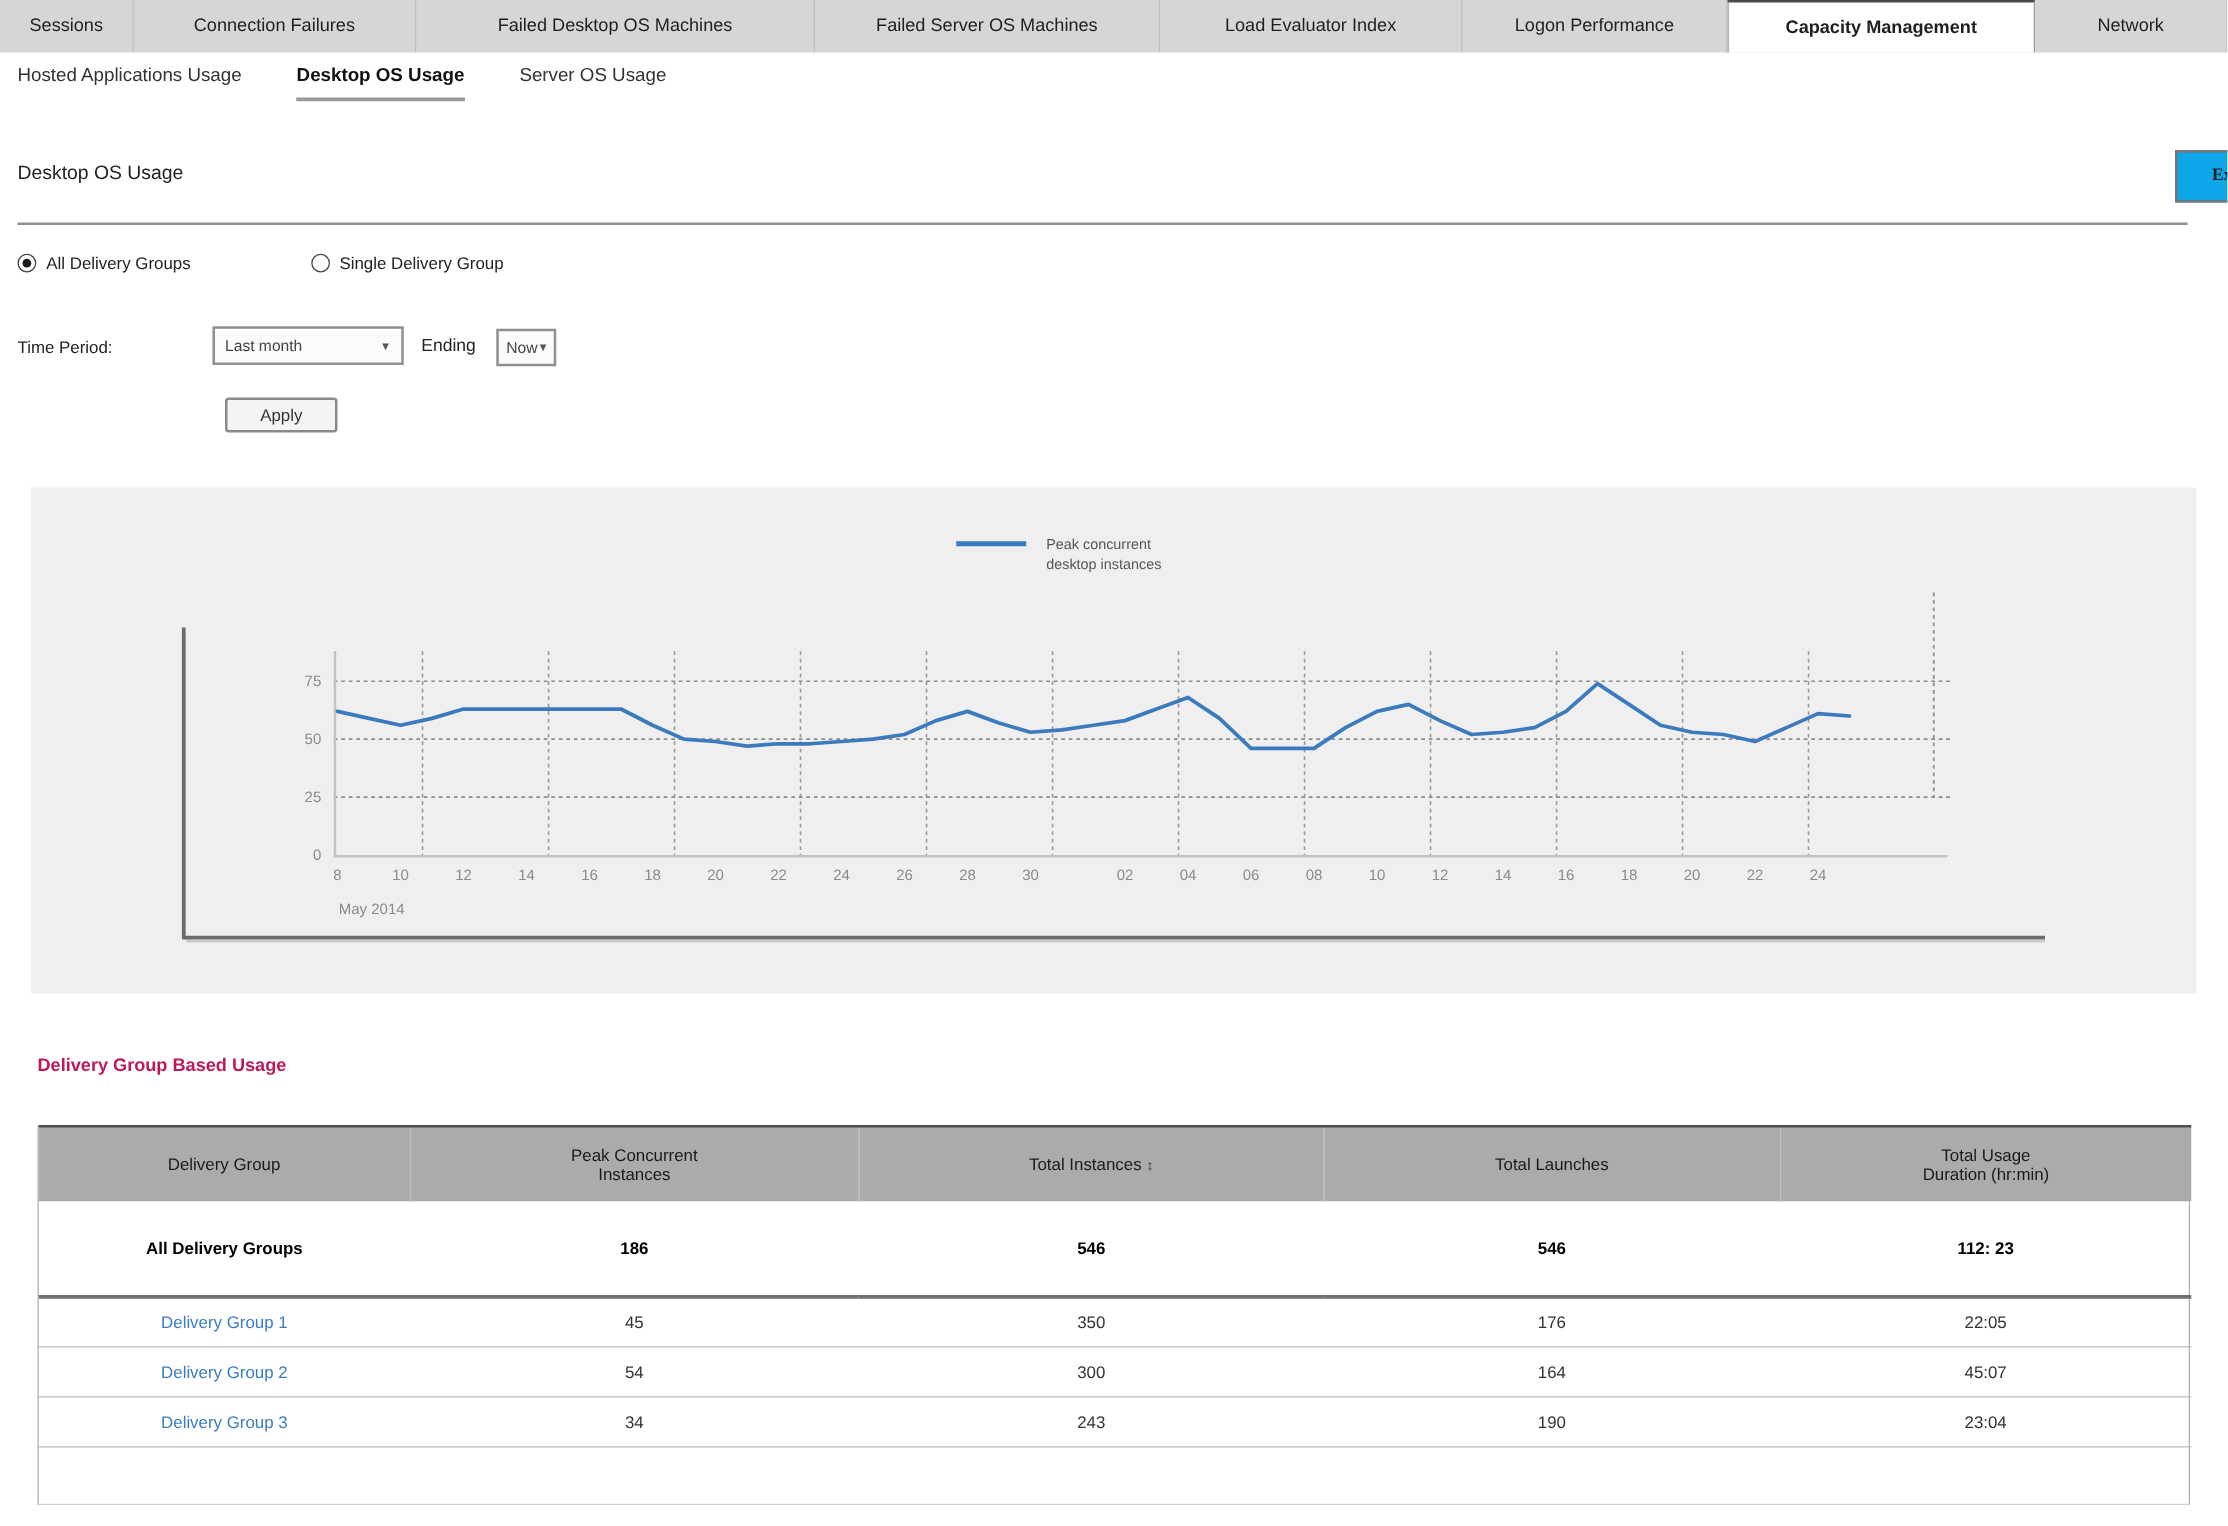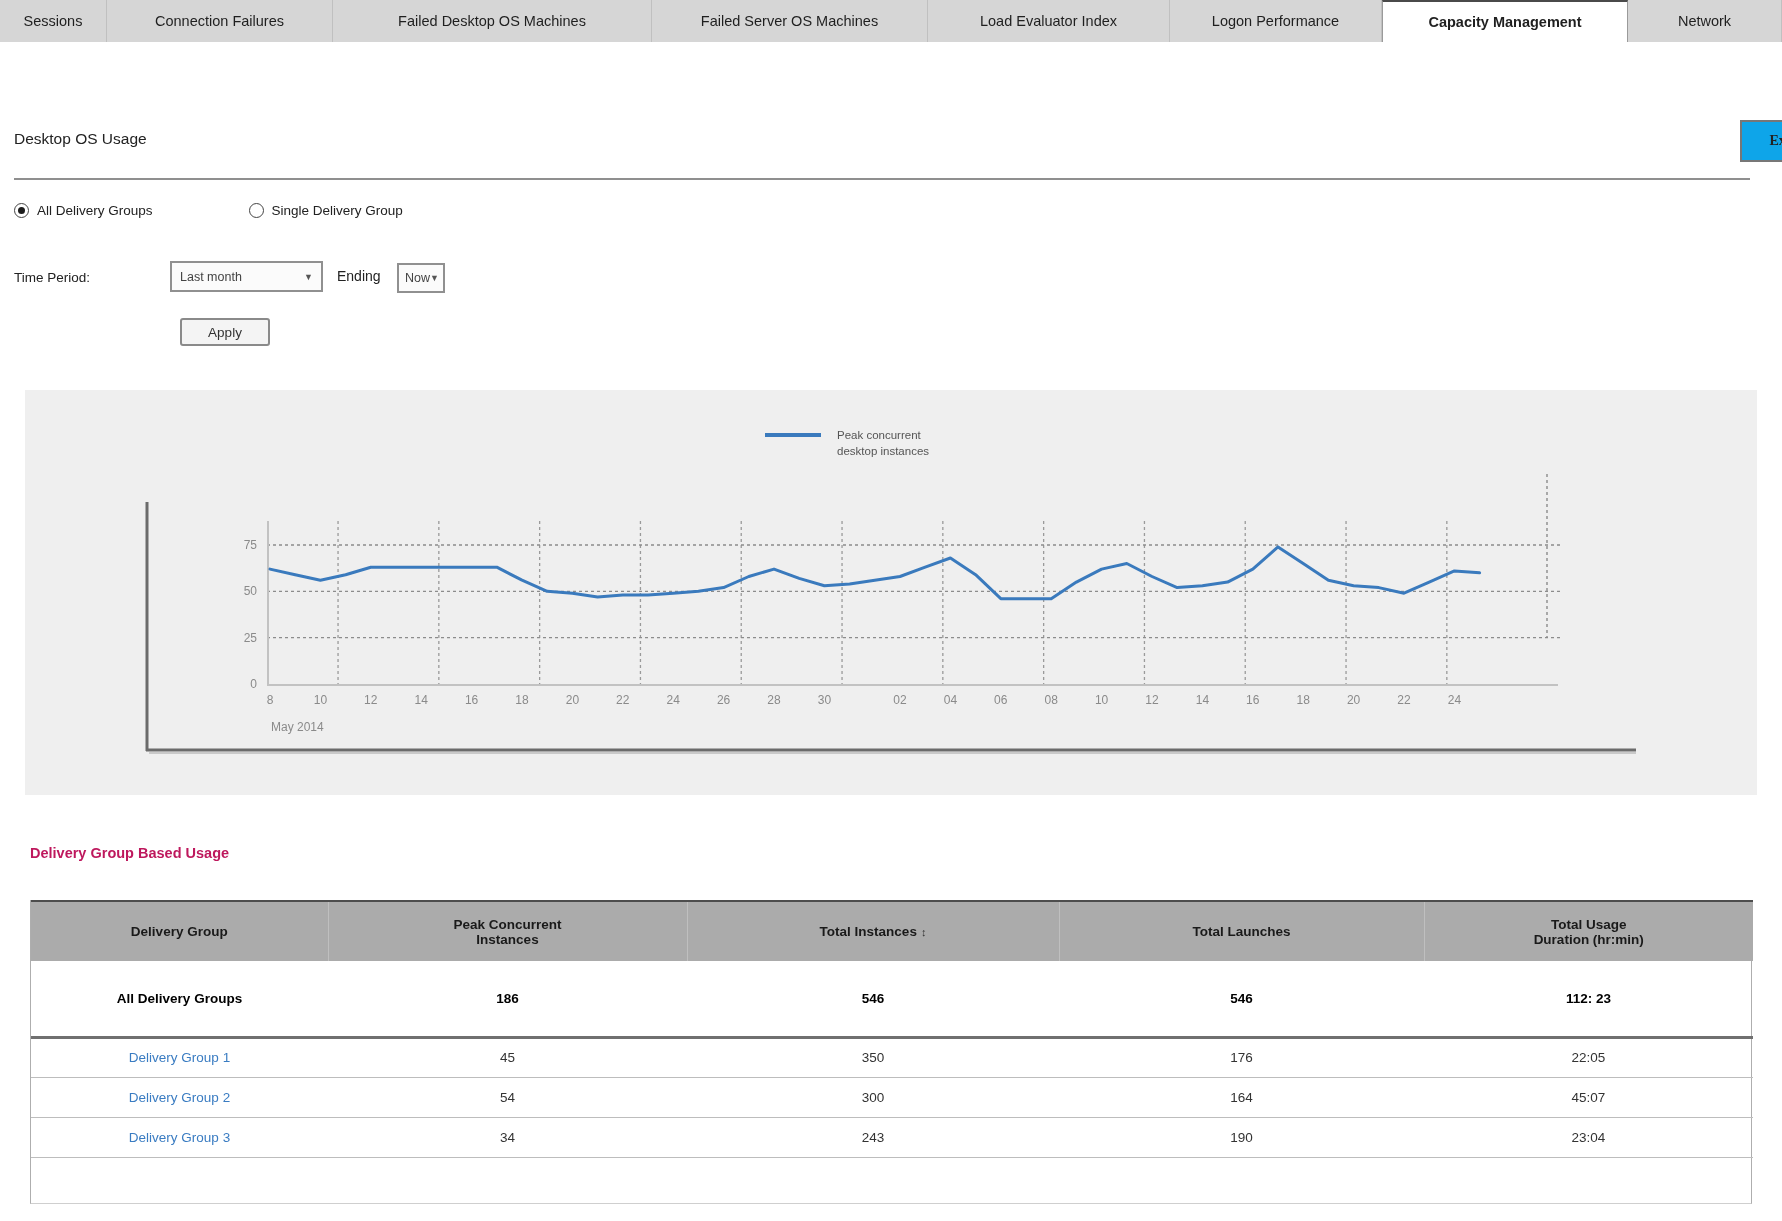--- a/index.html
+++ b/index.html
@@ -59,21 +59,21 @@
   .table-title { position:absolute; top:845px; left:30px; font-size:14.5px; font-weight:bold; color:#be185d; }
   .dg-table { position:absolute; top:900px; left:30px; width:1722px; height:304px;
               border-left:1px solid #aeaeae; border-right:1px solid #aeaeae; border-bottom:1px solid #cfcfcf; background:#fff; }
   .search-strip { height:48px; background:#a2a2a2; position:relative; }
   .search-box { position:absolute; top:10px; left:18px; width:242px; height:28px; background:#fff;
                 border:1px solid #c5c5c5; display:flex; align-items:center; padding:0 6px; }
   .search-box input { border:none; outline:none; flex:1; font-family:inherit; font-size:13px; color:#333; margin-left:6px; background:transparent; }
   .search-box input::placeholder { color:#8a8a8a; }
   table.dg { width:100%; border-collapse:collapse; table-layout:fixed; }
   table.dg thead tr { background:#ababab; border-top:2px solid #4d4d4d; height:60px; }
-  table.dg th { font-size:13.5px; font-weight:bold; color:#1a1a1a; text-align:center;
+  table.dg th { font-size:13.5px; font-weight:normal; color:#1a1a1a; text-align:center;
                 white-space:pre-line; border-right:1px solid #bfbfbf; }
   table.dg th:last-child { border-right:none; }
   .sort-glyph { font-size:11px; color:#333; margin-left:4px; }
   table.dg td { text-align:center; font-size:13.5px; color:#333; }
   tr.summary-row { height:76px; border-bottom:3px solid #707070; }
   tr.summary-row td { font-weight:600; color:#000; }
   tr.data-row { height:40px; border-bottom:1px solid #bdbdbd; }
   .dg-link { color:#3a7cc2; cursor:pointer; }
 </style>
 </head>
@@ -85,20 +85,21 @@
       <div class="tab" style="width: 107px;">Sessions</div>
       <div class="tab" style="width: 226px;">Connection Failures</div>
       <div class="tab" style="width: 319px;">Failed Desktop OS Machines</div>
       <div class="tab" style="width: 276px;">Failed Server OS Machines</div>
       <div class="tab" style="width: 242px;">Load Evaluator Index</div>
       <div class="tab" style="width: 212px;">Logon Performance</div>
       <div class="tab active" style="width: 246px;">Capacity Management</div>
       <div class="tab" style="width: 154px;">Network</div>
     </div>
 
+  <div class="subtabs" id="subtabs"><div class="subtab">Hosted Applications Usage</div><div class="subtab active">Desktop OS Usage</div><div class="subtab">Server OS Usage</div></div>
 
   <div class="page-title">Desktop OS Usage</div>
   <button class="export-btn">Export</button>
   <div class="rule"></div>
 
   <div class="radio-row">
     <div class="radio-item">
       <span class="radio-circle">
           <span class="radio-dot"></span>
         </span>

